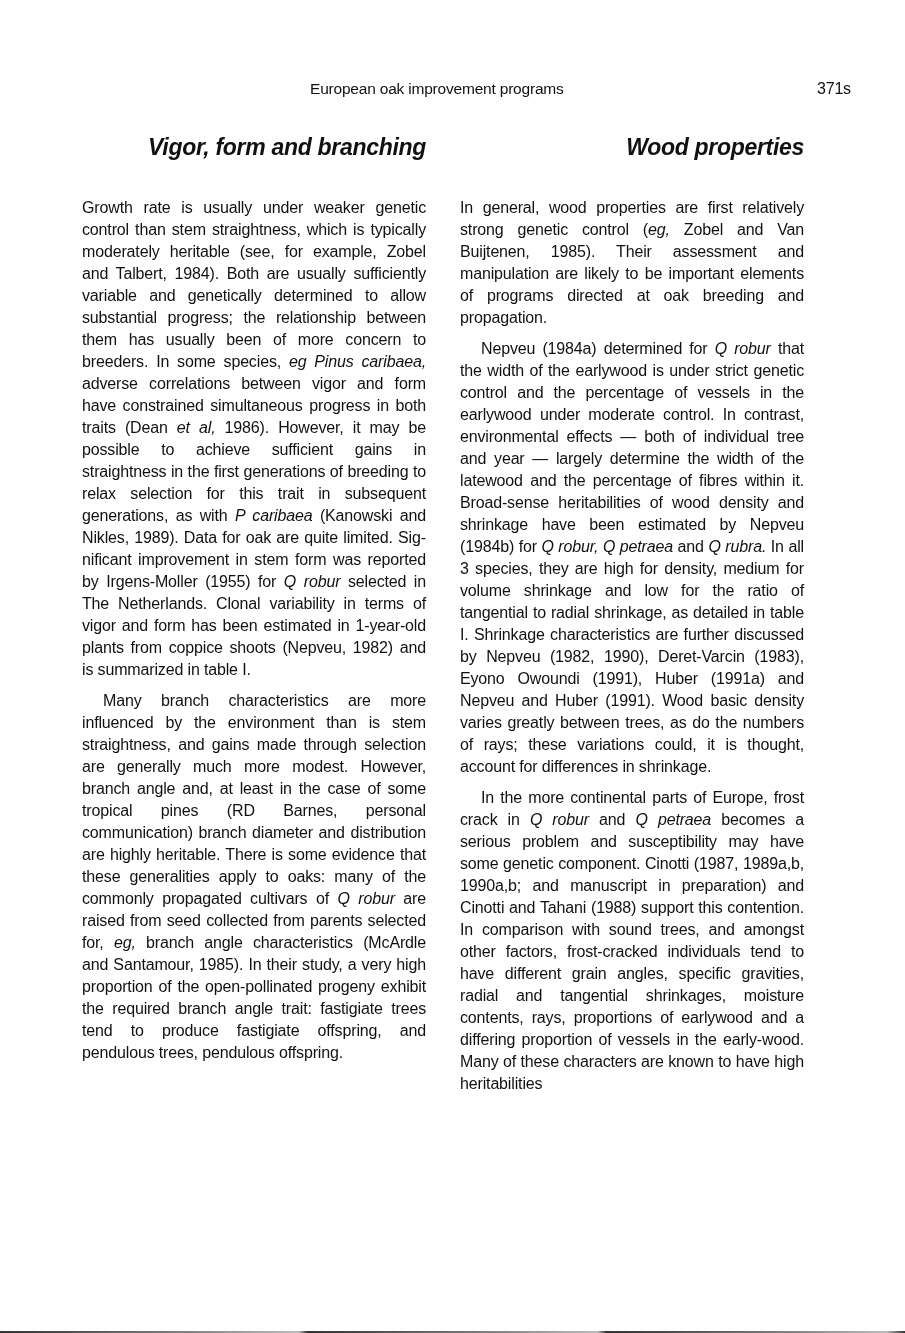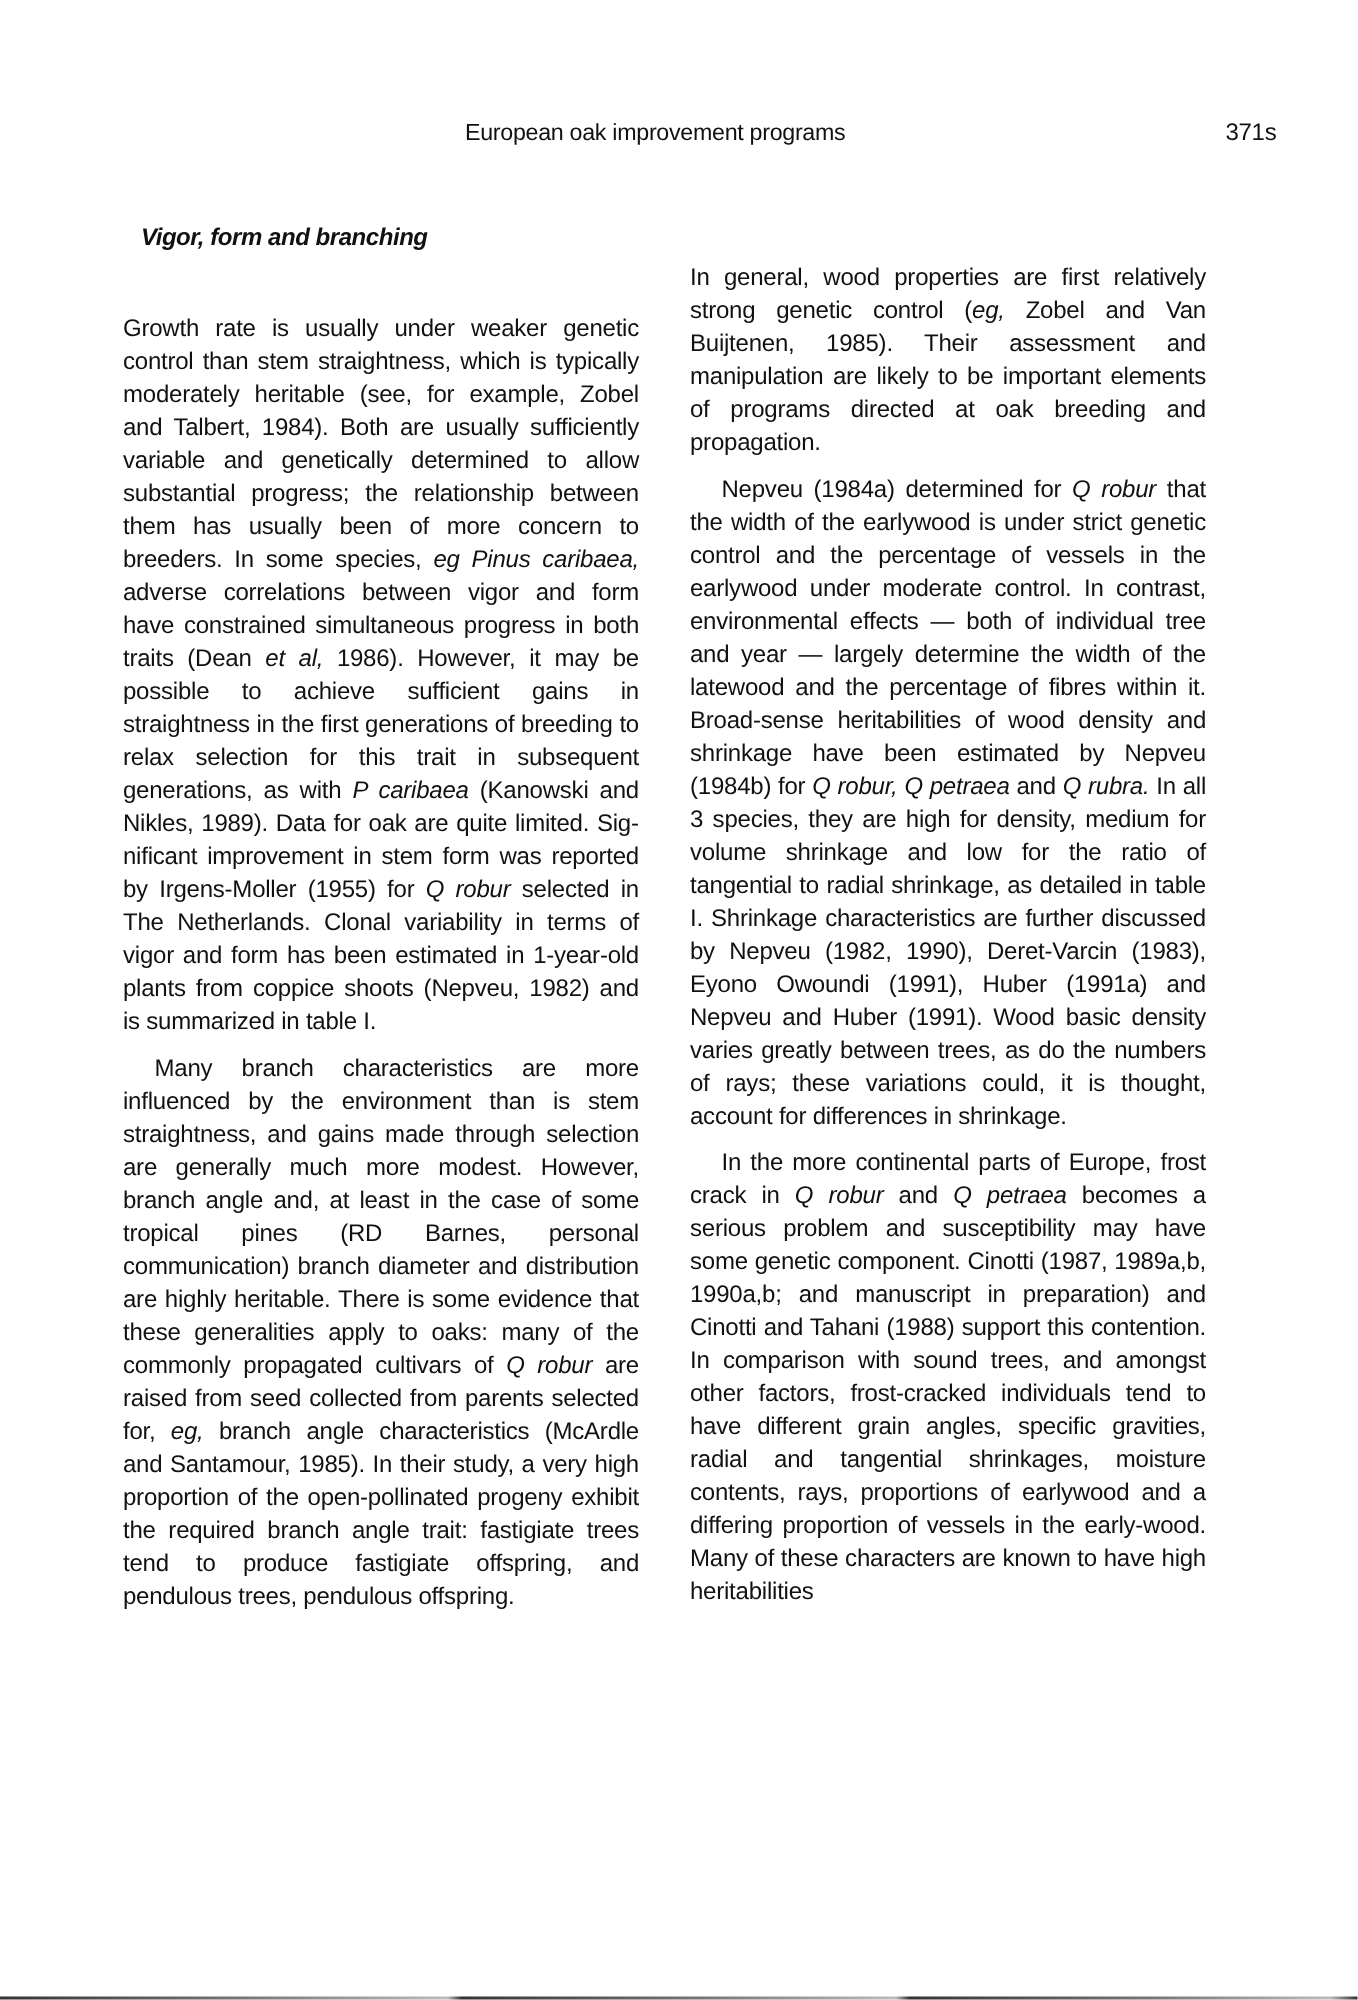--- a/index.html
+++ b/index.html
@@ -39,25 +39,26 @@
     .column {
       position: absolute;
       top: 136px;
       width: 344px;
     }
     .col-left { left: 82px; }
     .col-right { left: 460px; }
     .section-heading {
       font-weight: bold;
       font-style: italic;
-      font-size: 16px;
-      margin: 12px;
+      font-size: 23px;
+      margin: 0;
       height: 22px;
       line-height: 22px;
       letter-spacing: -0.3px;
+      text-align: right;
     }
     .body-text {
       margin-top: 39px;
     }
     .para {
       margin: 0 0 9px 0;
       font-size: 16px;
       line-height: 22px;
       text-align: justify;
       hyphens: manual;
@@ -87,20 +88,21 @@
 
 <div class="column col-left">
   <h2 class="section-heading">Vigor, form and branching</h2>
   <div class="body-text">
       <p class="para"><span>Growth rate is usually under weaker ge­netic control than stem straightness, which is typically moderately heritable (see, for example, Zobel and Talbert, 1984). Both are usually sufficiently variable and geneti­cally determined to allow substantial progress; the relationship between them has usually been of more concern to breeders. In some species, </span><em>eg Pinus cari­baea,</em><span> adverse correlations between vigor and form have constrained simultaneous progress in both traits (Dean </span><em>et al,</em><span> 1986). However, it may be possible to achieve sufficient gains in straightness in the first generations of breeding to relax selection for this trait in subsequent generations, as with </span><em>P caribaea</em><span> (Kanowski and Nikles, 1989). Data for oak are quite limited. Sig­nificant improvement in stem form was re­ported by Irgens-Moller (1955) for </span><em>Q robur</em><span> selected in The Netherlands. Clonal vari­ability in terms of vigor and form has been estimated in 1-year-old plants from cop­pice shoots (Nepveu, 1982) and is sum­marized in table I.</span></p>
       <p class="para indent"><span>Many branch characteristics are more influenced by the environment than is stem straightness, and gains made through selection are generally much more modest. However, branch angle and, at least in the case of some tropical pines (RD Barnes, personal communication) branch diameter and distribution are highly heritable. There is some evidence that these generalities apply to oaks: many of the commonly propagated cultivars of </span><em>Q robur</em><span> are raised from seed collected from parents selected for, </span><em>eg,</em><span> branch an­gle characteristics (McArdle and Santa­mour, 1985). In their study, a very high proportion of the open-pollinated progeny exhibit the required branch angle trait: fas­tigiate trees tend to produce fastigiate off­spring, and pendulous trees, pendulous offspring.</span></p>
     </div>
 </div>
 
 <div class="column col-right">
+  <h2 class="section-heading">Wood properties</h2>
   <div class="body-text">
       <p class="para"><span>In general, wood properties are first rela­tively strong genetic control (</span><em>eg,</em><span> Zobel and Van Buijtenen, 1985). Their assessment and manipulation are likely to be important elements of programs directed at oak breeding and propagation.</span></p>
       <p class="para indent"><span>Nepveu (1984a) determined for </span><em>Q robur</em><span> that the width of the earlywood is under strict genetic control and the percentage of vessels in the earlywood under moderate control. In contrast, environmental effects — both of individual tree and year — large­ly determine the width of the latewood and the percentage of fibres within it. Broad-sense heritabilities of wood density and shrinkage have been estimated by Nepveu (1984b) for </span><em>Q robur, Q petraea</em><span> and </span><em>Q ru­bra.</em><span> In all 3 species, they are high for den­sity, medium for volume shrinkage and low for the ratio of tangential to radial shrink­age, as detailed in table I. Shrinkage char­acteristics are further discussed by Nep­veu (1982, 1990), Deret-Varcin (1983), Eyono Owoundi (1991), Huber (1991a) and Nepveu and Huber (1991). Wood ba­sic density varies greatly between trees, as do the numbers of rays; these variations could, it is thought, account for differences in shrinkage.</span></p>
       <p class="para indent"><span>In the more continental parts of Europe, frost crack in </span><em>Q robur</em><span> and </span><em>Q petraea</em><span> be­comes a serious problem and susceptibility may have some genetic component. Cinot­ti (1987, 1989a,b, 1990a,b; and manuscript in preparation) and Cinotti and Tahani (1988) support this contention. In compari­son with sound trees, and amongst other factors, frost-cracked individuals tend to have different grain angles, specific gravi­ties, radial and tangential shrinkages, moisture contents, rays, proportions of ear­lywood and a differing proportion of ves­sels in the early-wood. Many of these char­acters are known to have high heritabilities</span></p>
     </div>
 </div>
 
 <div class="bottom-rule"></div>
 
 </body></html>

